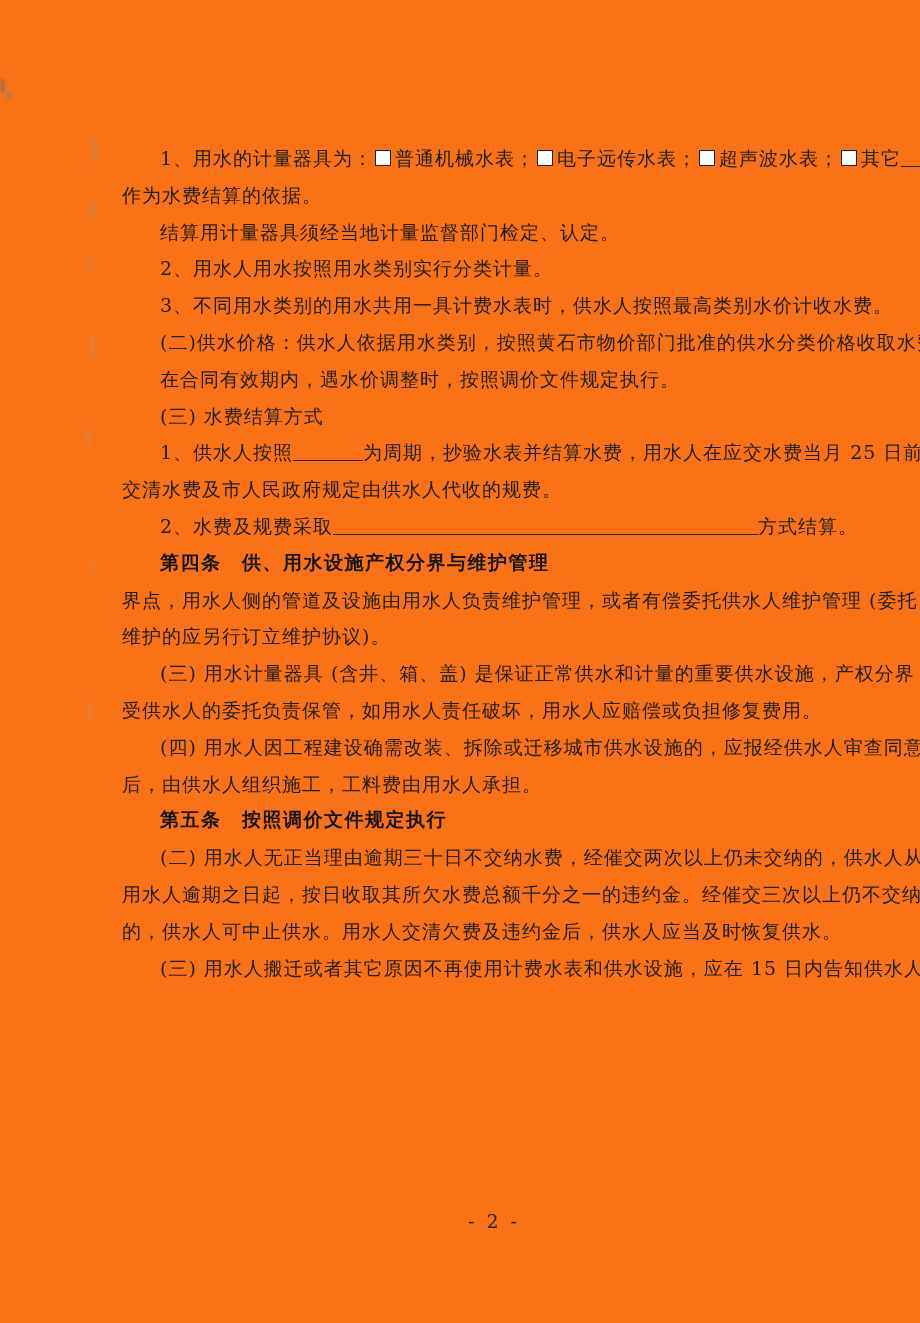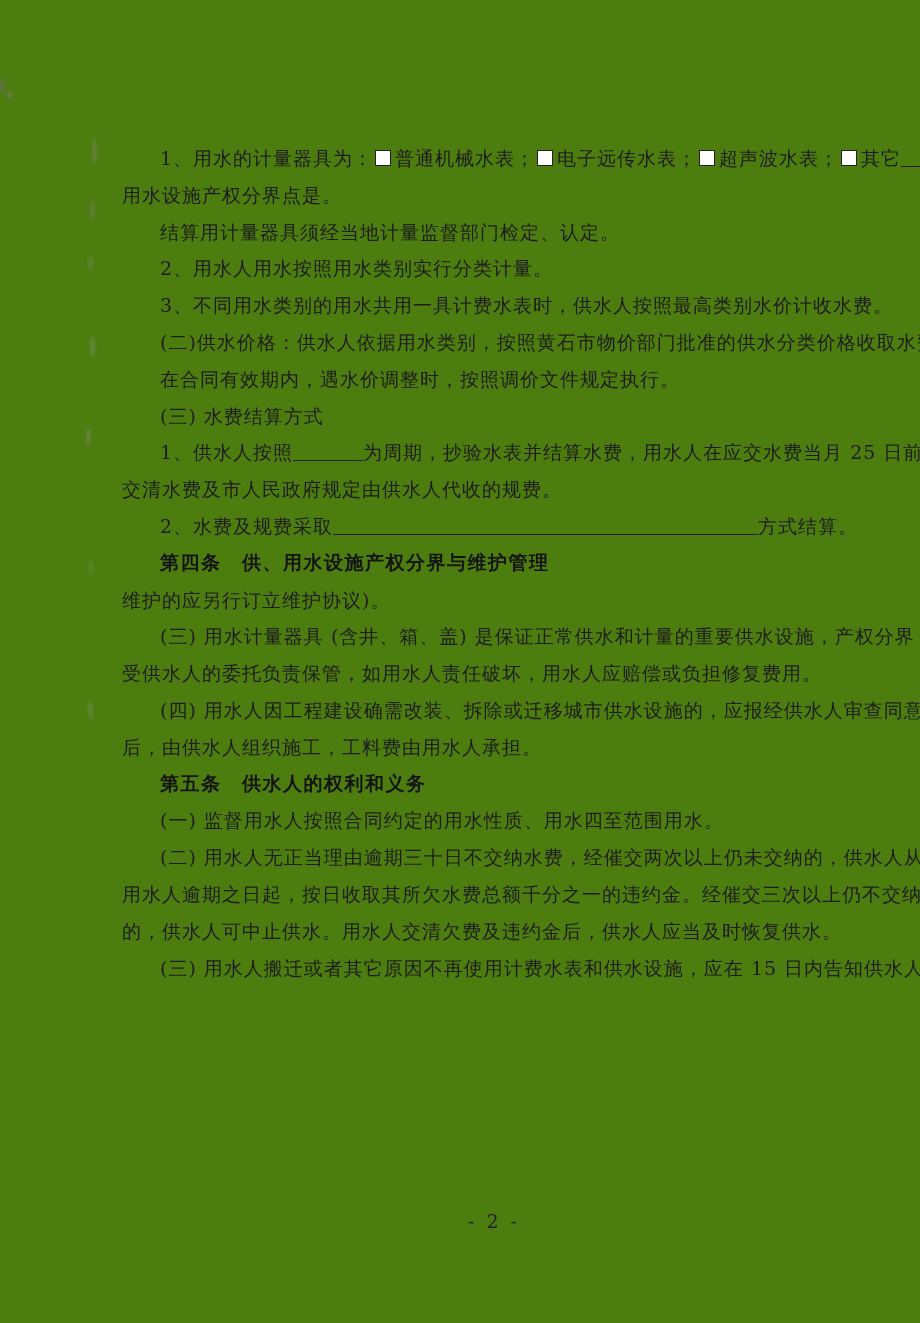--- a/index.html
+++ b/index.html
@@ -12,21 +12,21 @@
     height: 1323px;
     background: #ffffff;
     position: relative;
     overflow: hidden;
     font-family: "DejaVu Serif", "Liberation Serif", serif;
     color: #1d1d1d;
   }
   .page {
     position: absolute;
     inset: 0;
-    background: #4d7c0f;
+    background: #f97316;
   }
   .content {
     position: absolute;
     left: 122px;
     top: 140px;
     width: 744px;
   }
   .line {
     height: 36.8px;
     line-height: 36.8px;
@@ -92,38 +92,38 @@
   <span class="artifact a3"></span>
   <span class="artifact a4"></span>
   <span class="artifact a5"></span>
   <span class="artifact a6"></span>
   <span class="artifact a7"></span>
   <span class="artifact a8"></span>
   <span class="artifact a9"></span>
 
   <div class="content" id="doc-lines">
       <div class="line indent"><span class="t">1、用水的计量器具为：</span><span class="checkbox"></span><span class="t">普通机械水表；</span><span class="checkbox"></span><span class="t">电子远传水表；</span><span class="checkbox"></span><span class="t">超声波水表；</span><span class="checkbox"></span><span class="t">其它</span><span class="blank" style="width: 34px;"></span></div>
-      <div class="line"><span class="t">用水设施产权分界点是。</span></div>
+      <div class="line"><span class="t">作为水费结算的依据。</span></div>
       <div class="line indent"><span class="t">结算用计量器具须经当地计量监督部门检定、认定。</span></div>
       <div class="line indent"><span class="t">2、用水人用水按照用水类别实行分类计量。</span></div>
       <div class="line indent"><span class="t">3、不同用水类别的用水共用一具计费水表时，供水人按照最高类别水价计收水费。</span></div>
       <div class="line indent"><span class="t">(二)供水价格：供水人依据用水类别，按照黄石市物价部门批准的供水分类价格收取水费。</span></div>
       <div class="line indent"><span class="t">在合同有效期内，遇水价调整时，按照调价文件规定执行。</span></div>
       <div class="line indent"><span class="t">(三) 水费结算方式</span></div>
       <div class="line indent"><span class="t">1、供水人按照</span><span class="blank" style="width: 70px;"></span><span class="t">为周期，抄验水表并结算水费，用水人在应交水费当月 25 日前，</span></div>
       <div class="line"><span class="t">交清水费及市人民政府规定由供水人代收的规费。</span></div>
       <div class="line indent"><span class="t">2、水费及规费采取</span><span class="blank" style="width: 425px;"></span><span class="t">方式结算。</span></div>
       <div class="line indent heading"><span class="t">第四条　供、用水设施产权分界与维护管理</span></div>
+      <div class="line"><span class="t">界点，用水人侧的管道及设施由用水人负责维护管理，或者有偿委托供水人维护管理 (委托</span></div>
       <div class="line"><span class="t">维护的应另行订立维护协议)。</span></div>
       <div class="line indent"><span class="t">(三) 用水计量器具 (含井、箱、盖) 是保证正常供水和计量的重要供水设施，产权分界</span></div>
       <div class="line"><span class="t">受供水人的委托负责保管，如用水人责任破坏，用水人应赔偿或负担修复费用。</span></div>
       <div class="line indent"><span class="t">(四) 用水人因工程建设确需改装、拆除或迁移城市供水设施的，应报经供水人审查同意</span></div>
       <div class="line"><span class="t">后，由供水人组织施工，工料费由用水人承担。</span></div>
-      <div class="line indent heading"><span class="t">第五条　供水人的权利和义务</span></div>
-      <div class="line indent"><span class="t">(一) 监督用水人按照合同约定的用水性质、用水四至范围用水。</span></div>
+      <div class="line indent heading"><span class="t">第五条　按照调价文件规定执行</span></div>
       <div class="line indent"><span class="t">(二) 用水人无正当理由逾期三十日不交纳水费，经催交两次以上仍未交纳的，供水人从</span></div>
       <div class="line"><span class="t">用水人逾期之日起，按日收取其所欠水费总额千分之一的违约金。经催交三次以上仍不交纳</span></div>
       <div class="line"><span class="t">的，供水人可中止供水。用水人交清欠费及违约金后，供水人应当及时恢复供水。</span></div>
       <div class="line indent"><span class="t">(三) 用水人搬迁或者其它原因不再使用计费水表和供水设施，应在 15 日内告知供水人</span></div>
     </div>
 
   <div class="footer">- 2 -</div>
 </div>
 
 </body></html>

